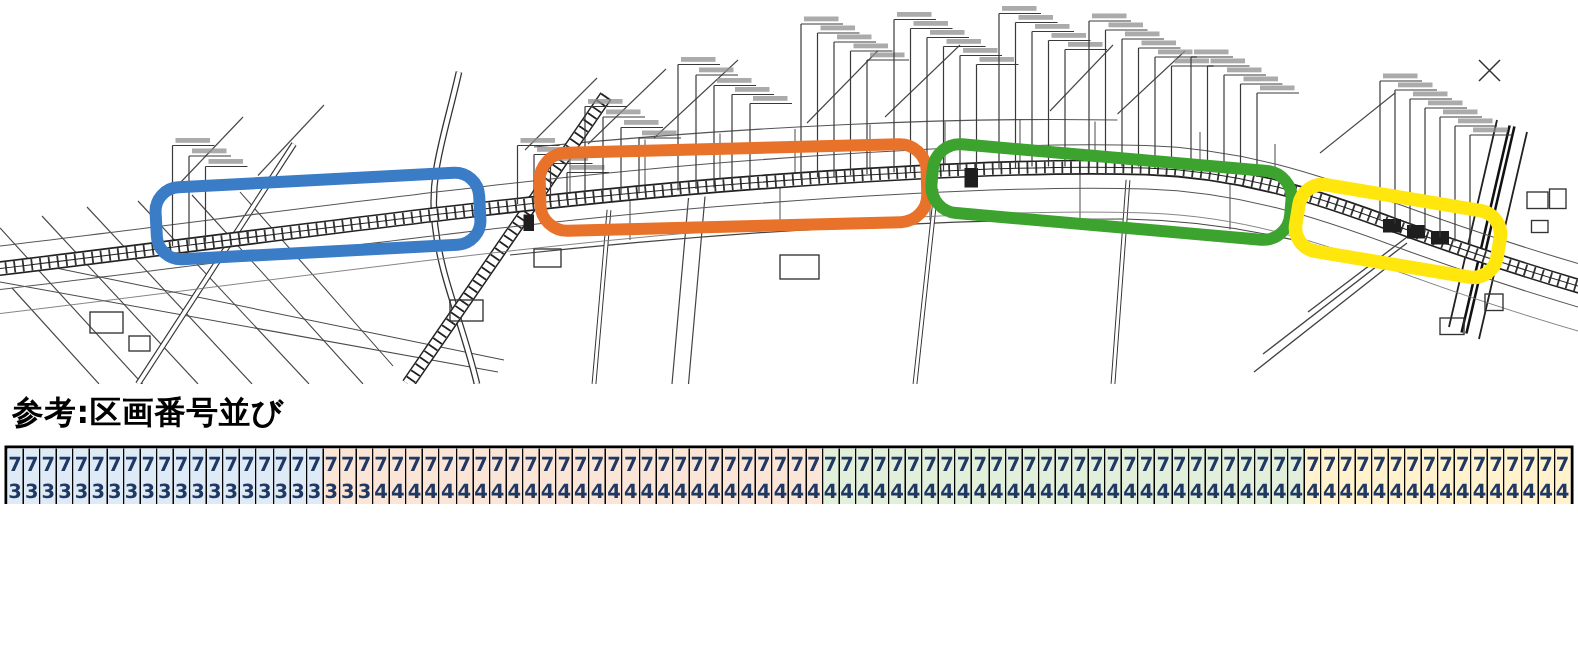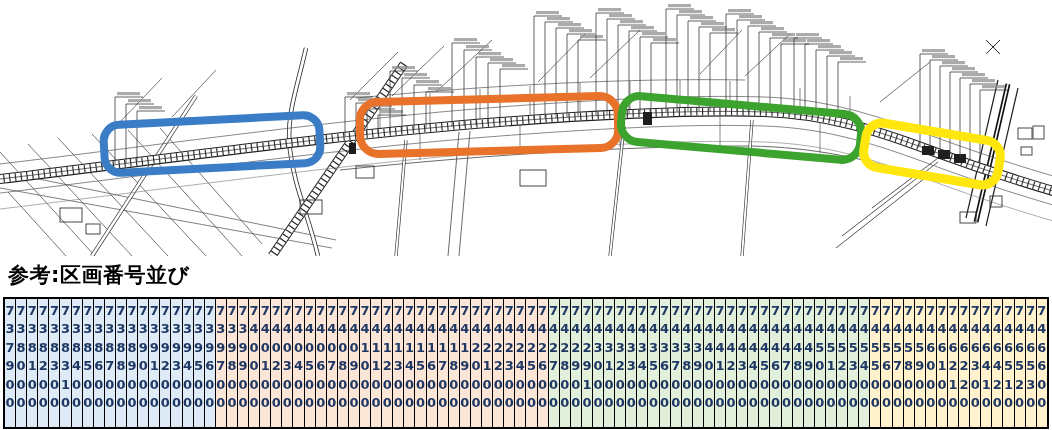--- a/index.html
+++ b/index.html
@@ -1,16 +1,16 @@
 <!DOCTYPE html>
 <html><head>
 <meta charset="utf-8">
 <style>
   html,body{margin:0;padding:0;background:#ffffff;}
-  .page{position:relative;width:1052px;height:430px;overflow:hidden;background:#ffffff;
+  .page{position:relative;width:1052px;height:336px;overflow:hidden;background:#ffffff;
         font-family:"Liberation Sans",sans-serif;}
   .map-wrap{position:relative;width:1052px;height:256px;}
   .map-wrap svg{display:block;}
   .heading{margin:5px 0 8px 8px;font-size:21px;font-weight:700;color:#000;
            font-family:"DejaVu Sans","Liberation Sans",sans-serif;letter-spacing:0.5px;}
   .grid{display:flex;flex-direction:row;box-sizing:border-box;width:1046px;margin-left:3px;
         border:2px solid #000;background:#fff;}
   .col{flex:1 1 0;box-sizing:border-box;height:128px;border-right:1px solid #000;
        padding-top:3px;text-align:center;font-weight:700;font-size:13px;line-height:18.4px;
        color:#1F3864;font-family:"DejaVu Sans","Liberation Sans",sans-serif;

